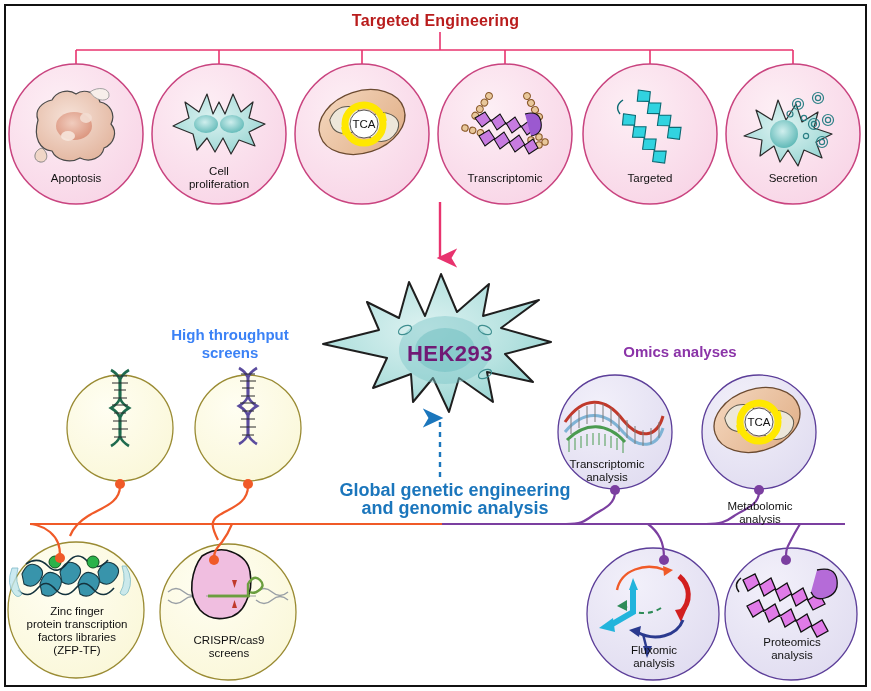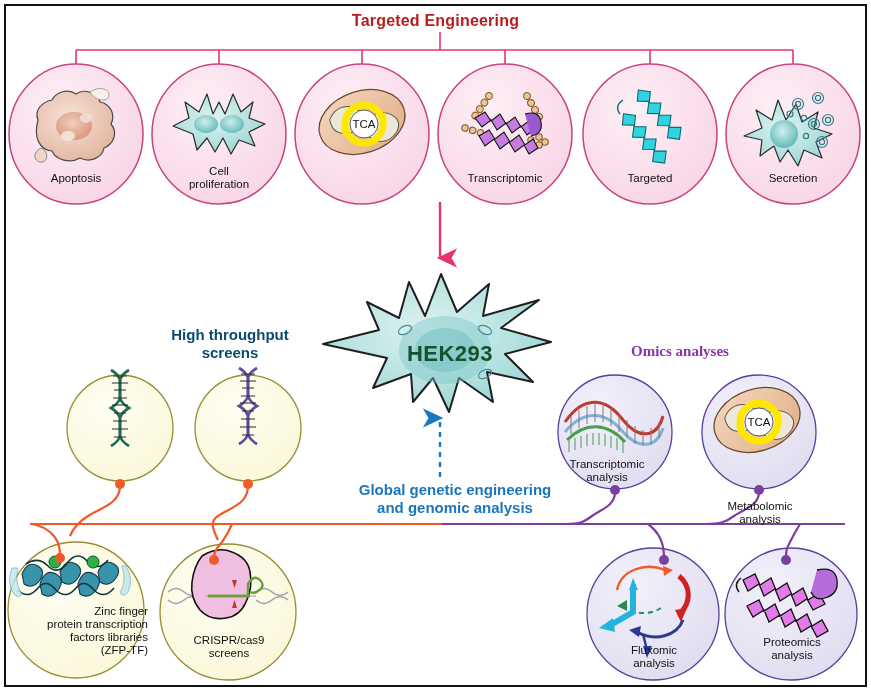--- a/index.html
+++ b/index.html
@@ -34,24 +34,24 @@
     font-weight:bold;
     font-family:"Liberation Sans", sans-serif;
     white-space:pre-line;
   }
   #title-targeted{
     left:0;top:12px;width:871px;
     font-size:16px;letter-spacing:.2px;
   }
   #title-hts{ left:110px;top:326px;width:240px;font-size:15px;line-height:18px; }
   #title-omics{ left:560px;top:343px;width:240px;font-size:15px; }
-  #title-global{ left:310px;top:481px;width:290px;font-size:15px;line-height:18px; }
+  #title-global{ left:310px;top:481px;width:290px;font-size:18px;line-height:18px; }
   #hek-label{
     position:absolute;left:350px;top:341px;width:200px;
-    text-align:center;font-size:22px;font-weight:bold;color:#14532d;
+    text-align:center;font-size:22px;font-weight:bold;color:#701a75;
     font-family:"Liberation Sans", sans-serif;
     letter-spacing:.5px;
   }
 </style>
 </head>
 <body>
 
 <div id="figure" style="background: rgb(255, 255, 255);">
 
   <div class="frame" style="border-color: rgb(17, 17, 17);"></div>
@@ -419,38 +419,38 @@
     <g fill="#7B3FA0">
       <circle cx="615" cy="490" r="5"></circle>
       <circle cx="759" cy="490" r="5"></circle>
       <circle cx="664" cy="560" r="5"></circle>
       <circle cx="786" cy="560" r="5"></circle>
     </g>
   </svg>
 
   <div class="heading" id="title-targeted" style="color: #b91c1c;">Targeted Engineering</div>
 
-  <div class="heading" id="title-hts" style="color: #0c4a6e;">High throughput
+  <div class="heading" id="title-hts" style="color: #3b82f6;">High throughput
 screens</div>
 
-  <div class="heading" id="title-omics" style="color: rgb(139, 52, 168); font-family: Liberation Serif, serif;">Omics analyses</div>
+  <div class="heading" id="title-omics" style="color: rgb(139, 52, 168);">Omics analyses</div>
 
   <div class="heading" id="title-global" style="color: rgb(27, 118, 188);">Global genetic engineering
 and genomic analysis</div>
 
   <div id="hek-label">HEK293</div>
 
   <div class="nodelabel" style="left:16px;top:172px;width:120px;">Apoptosis</div>
   <div class="nodelabel" style="left:159px;top:165px;width:120px;">Cell
 proliferation</div>
   <div class="nodelabel" style="left:445px;top:172px;width:120px;">Transcriptomic</div>
   <div class="nodelabel" style="left:590px;top:172px;width:120px;">Targeted</div>
   <div class="nodelabel" style="left:733px;top:172px;width:120px;">Secretion</div>
 
-  <div class="nodelabel" style="left:6px;top:605px;width:142px;text-align:right;">Zinc finger
+  <div class="nodelabel" style="left:6px;top:605px;width:142px;">Zinc finger
 protein transcription
 factors libraries
 (ZFP-TF)</div>
   <div class="nodelabel" style="left:166px;top:634px;width:126px;">CRISPR/cas9
 screens</div>
 
   <div class="nodelabel" style="left:545px;top:458px;width:124px;">Transcriptomic
 analysis</div>
   <div class="nodelabel" style="left:699px;top:458px;width:122px;margin-top:42px;">Metabolomic
 analysis</div>

